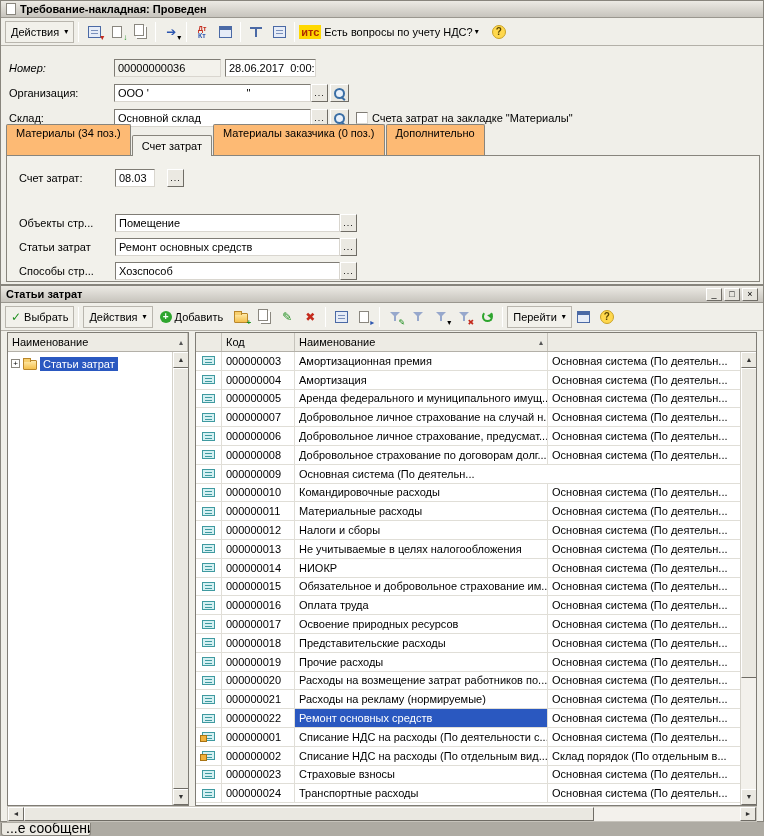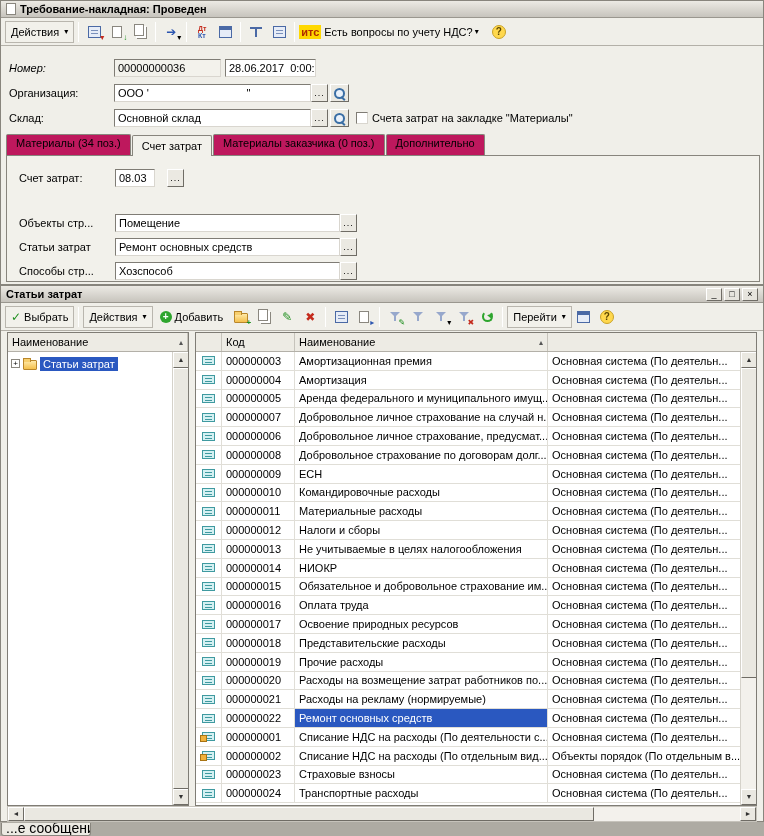--- a/index.html
+++ b/index.html
@@ -61,21 +61,21 @@
   .flabel { position:absolute; height:18px; line-height:18px; white-space:nowrap; }
   .finput { position:absolute; height:18px; background:#fff; border:1px solid; border-color:#7f7c75 #d9d6cf #d9d6cf #7f7c75;
             display:flex; align-items:center; padding:8px 3px; white-space:pre; overflow:hidden; }
   .fbtn { position:absolute; height:18px; width:17px; background:#ebe9e2; border:1px solid; border-color:#fff #6f6c65 #6f6c65 #fff;
           display:flex; align-items:center; justify-content:center; font-size:9px; letter-spacing:1px; }
   .inbtn { margin-left:auto; display:flex; align-items:center; justify-content:center; }
   .checkbox { position:absolute; width:12px; height:12px; background:#fff; border:1px solid; border-color:#7f7c75 #d9d6cf #d9d6cf #7f7c75; }
 
   
   .tabs { position:absolute; left:5px; top:134px; height:21px; display:flex; align-items:flex-end; }
-  .tab { height:22px; padding:0 9px; background:#be185d; border:1px solid #88857d; border-bottom:none;
+  .tab { height:32px; padding:0 9px; background:#fdba74; border:1px solid #88857d; border-bottom:none;
          border-radius:2px 2px 0 0; margin-right:1px; line-height:17px; white-space:nowrap; }
   .tab.active { height:21px; background:#f2f1eb; position:relative; z-index:3; line-height:20px; }
   .tabpanel { position:absolute; left:5px; top:154px; width:754px; height:127px; background:#f2f1eb; border:1px solid #88857d; z-index:2; }
 
   
   .panel { position:absolute; background:#fff; border:1px solid #7f7c75; overflow:hidden; }
   .phead { position:absolute; left:0; right:0; top:0; height:19px; background:#edebe4; border-bottom:1px solid #b3b0a8; display:flex; }
   .ph-cell { display:flex; align-items:center; padding:0 4px; border-right:1px solid #c6c3bb; position:relative; flex:none; white-space:nowrap; overflow:hidden; }
   .sort-ic { font-size:8px; color:#555; margin-left:auto; padding-left:3px; }
   .vscroll { position:absolute; right:0; top:19px; bottom:0; width:16px; background:#f3f1ec; border-left:1px solid #d5d2ca; }
@@ -373,21 +373,20 @@
             </div>
             <div class="gcell c-code">000000008</div>
             <div class="gcell c-name">Добровольное страхование по договорам долг...</div>
             <div class="gcell c-act">Основная система (По деятельн...</div>
           </div>
           <div class="grow">
             <div class="gcell c-icon">
               <span class="item-icon"></span>
             </div>
             <div class="gcell c-code">000000009</div>
-            <div class="gcell c-name">ЕСН</div>
             <div class="gcell c-act">Основная система (По деятельн...</div>
           </div>
           <div class="grow">
             <div class="gcell c-icon">
               <span class="item-icon"></span>
             </div>
             <div class="gcell c-code">000000010</div>
             <div class="gcell c-name">Командировочные расходы</div>
             <div class="gcell c-act">Основная система (По деятельн...</div>
           </div>
@@ -494,21 +493,21 @@
             <div class="gcell c-code">000000001</div>
             <div class="gcell c-name">Списание НДС на расходы (По деятельности с...</div>
             <div class="gcell c-act">Основная система (По деятельн...</div>
           </div>
           <div class="grow">
             <div class="gcell c-icon">
               <span class="item-icon special"></span>
             </div>
             <div class="gcell c-code">000000002</div>
             <div class="gcell c-name">Списание НДС на расходы (По отдельным вид...</div>
-            <div class="gcell c-act">Объекты порядок (По отдельным в...</div>
+            <div class="gcell c-act">Склад порядок (По отдельным в...</div>
           </div>
           <div class="grow">
             <div class="gcell c-icon">
               <span class="item-icon"></span>
             </div>
             <div class="gcell c-code">000000023</div>
             <div class="gcell c-name">Страховые взносы</div>
             <div class="gcell c-act">Основная система (По деятельн...</div>
           </div>
           <div class="grow">

